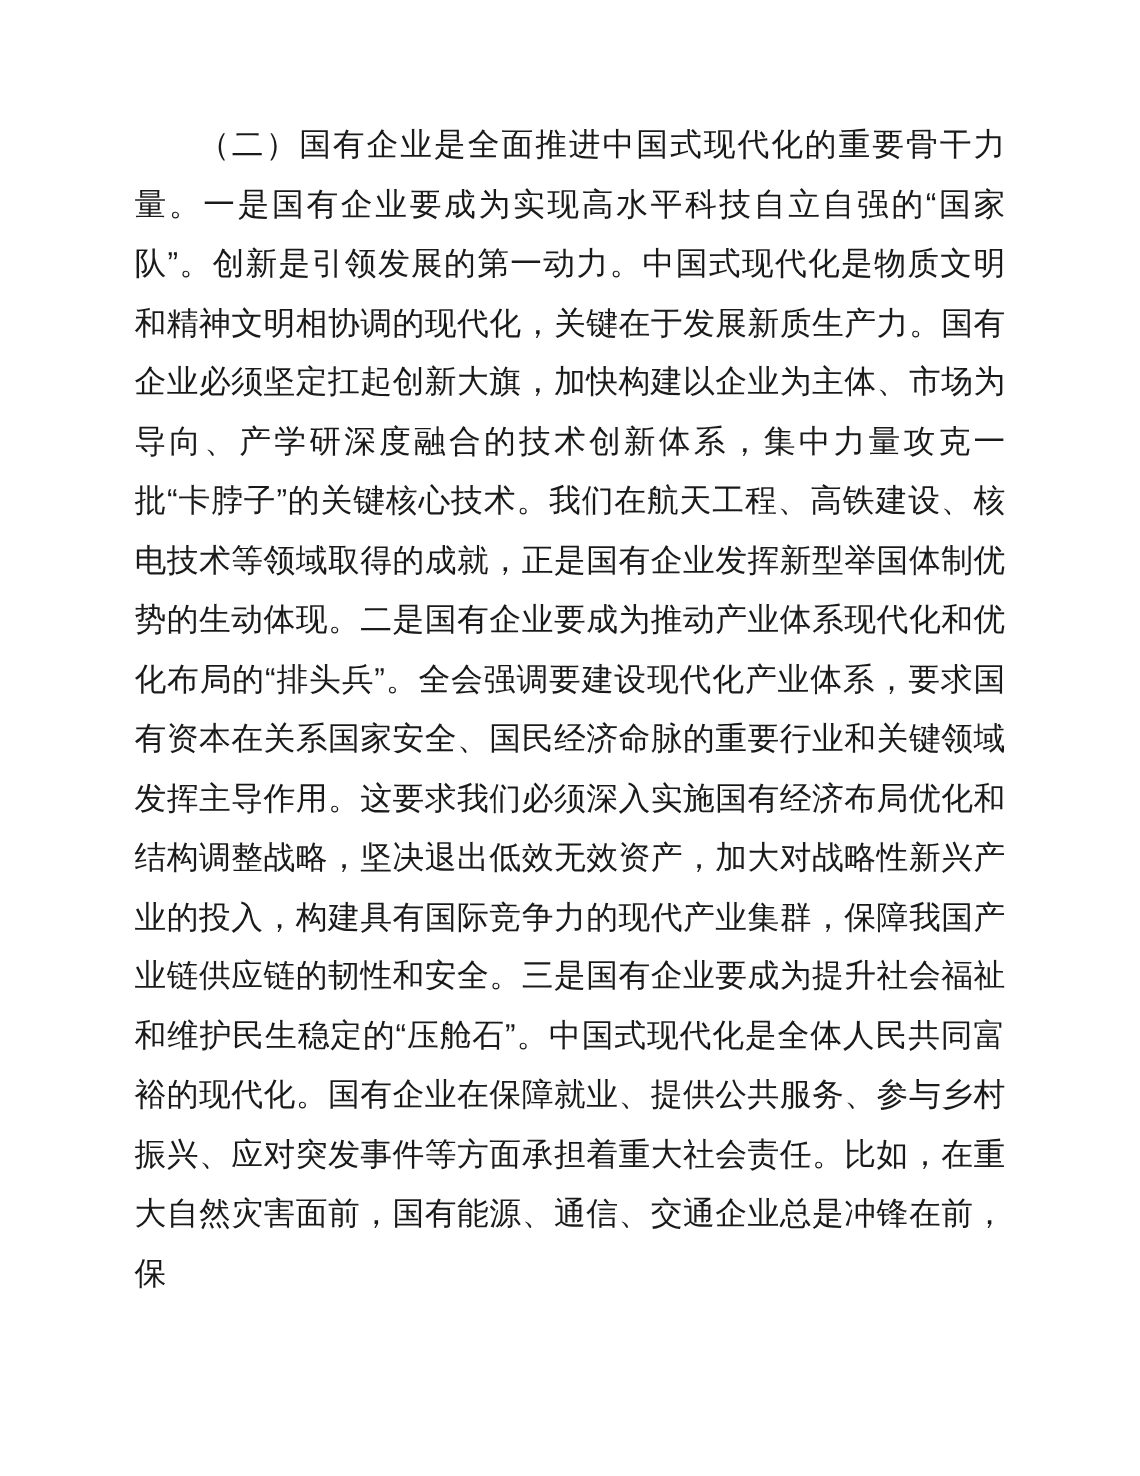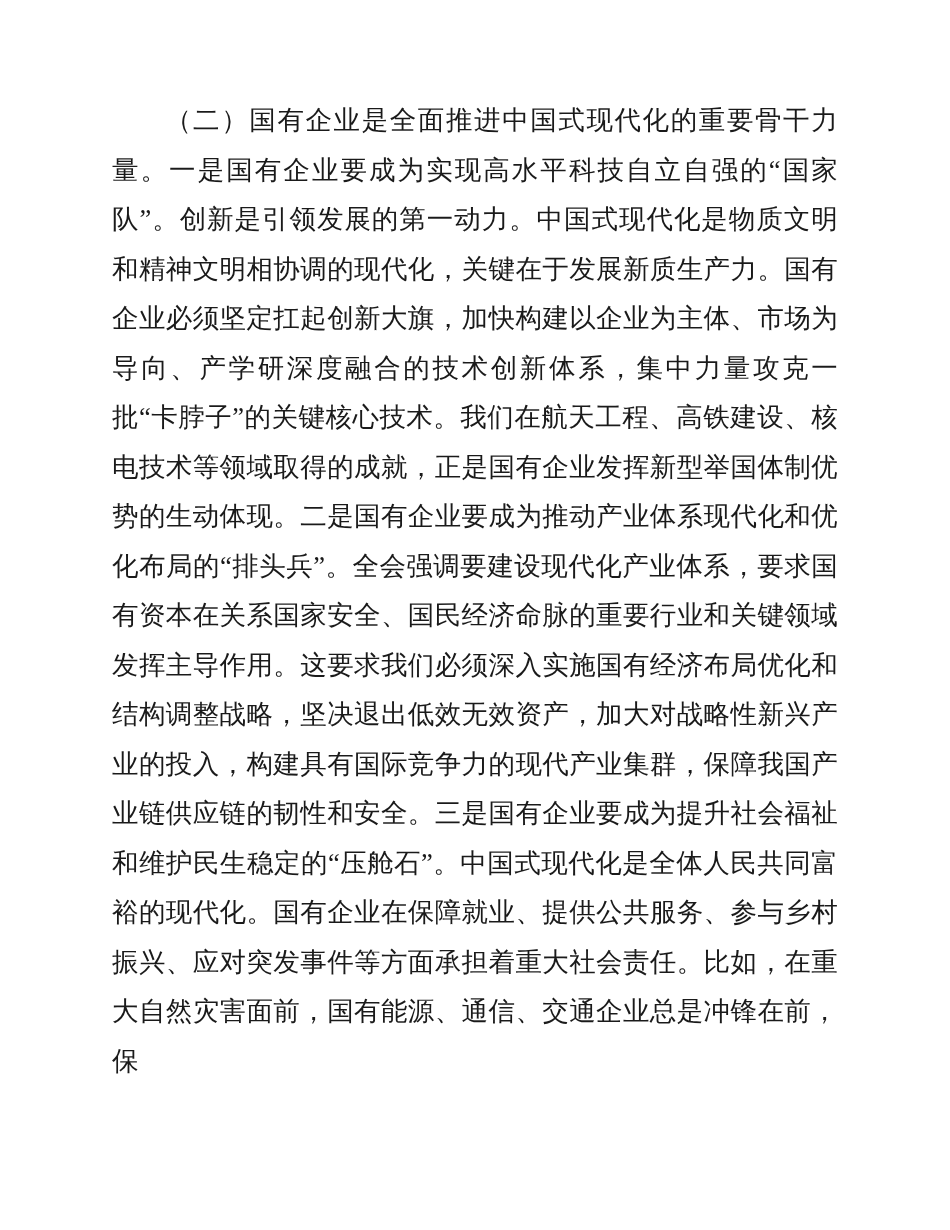--- a/index.html
+++ b/index.html
@@ -16,21 +16,21 @@
     overflow: hidden;
   }
   .doc-body {
     position: absolute;
     left: 112px;
     top: 96px;
     width: 726px;
   }
   .para {
     margin: 0;
-    font-family: Liberation Serif, serif;
+    font-family: Liberation Sans, sans-serif;
     font-size: 26.5px;
     line-height: 49.5px;
     color: #1a1a1a;
     text-align: justify;
     text-justify: inter-ideograph;
     text-indent: 2em;
     letter-spacing: 0.3px;
     word-break: break-all;
   }
 </style>

